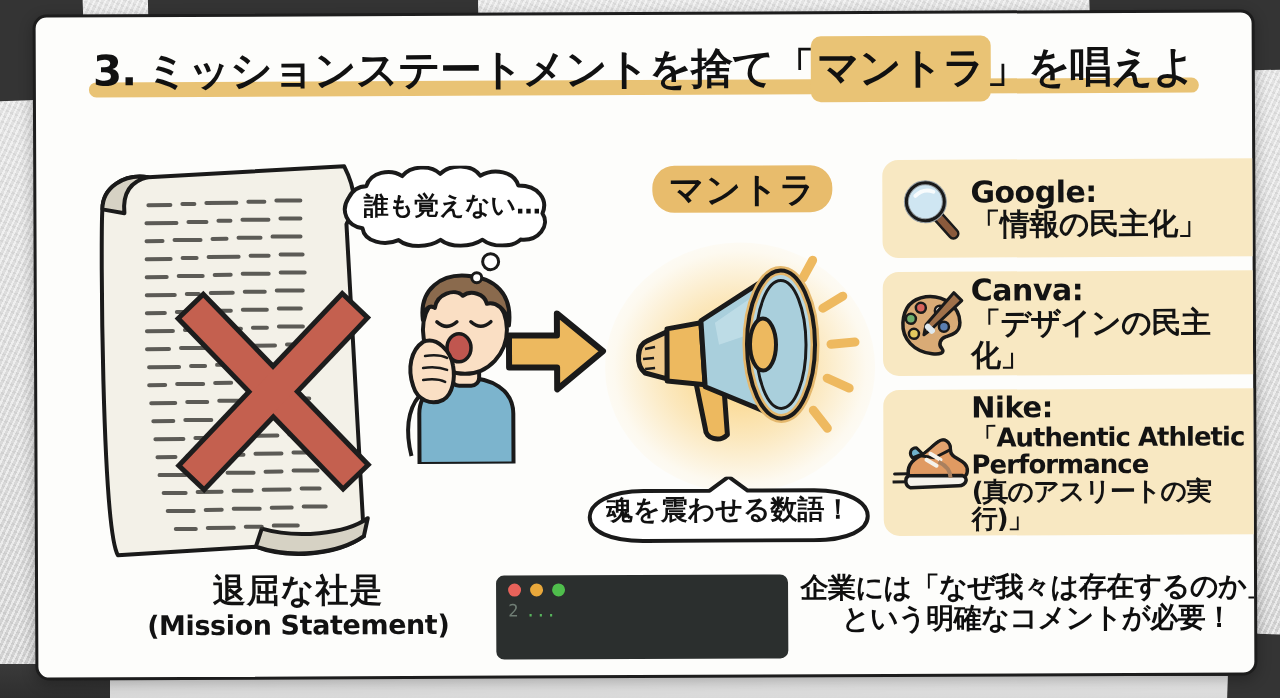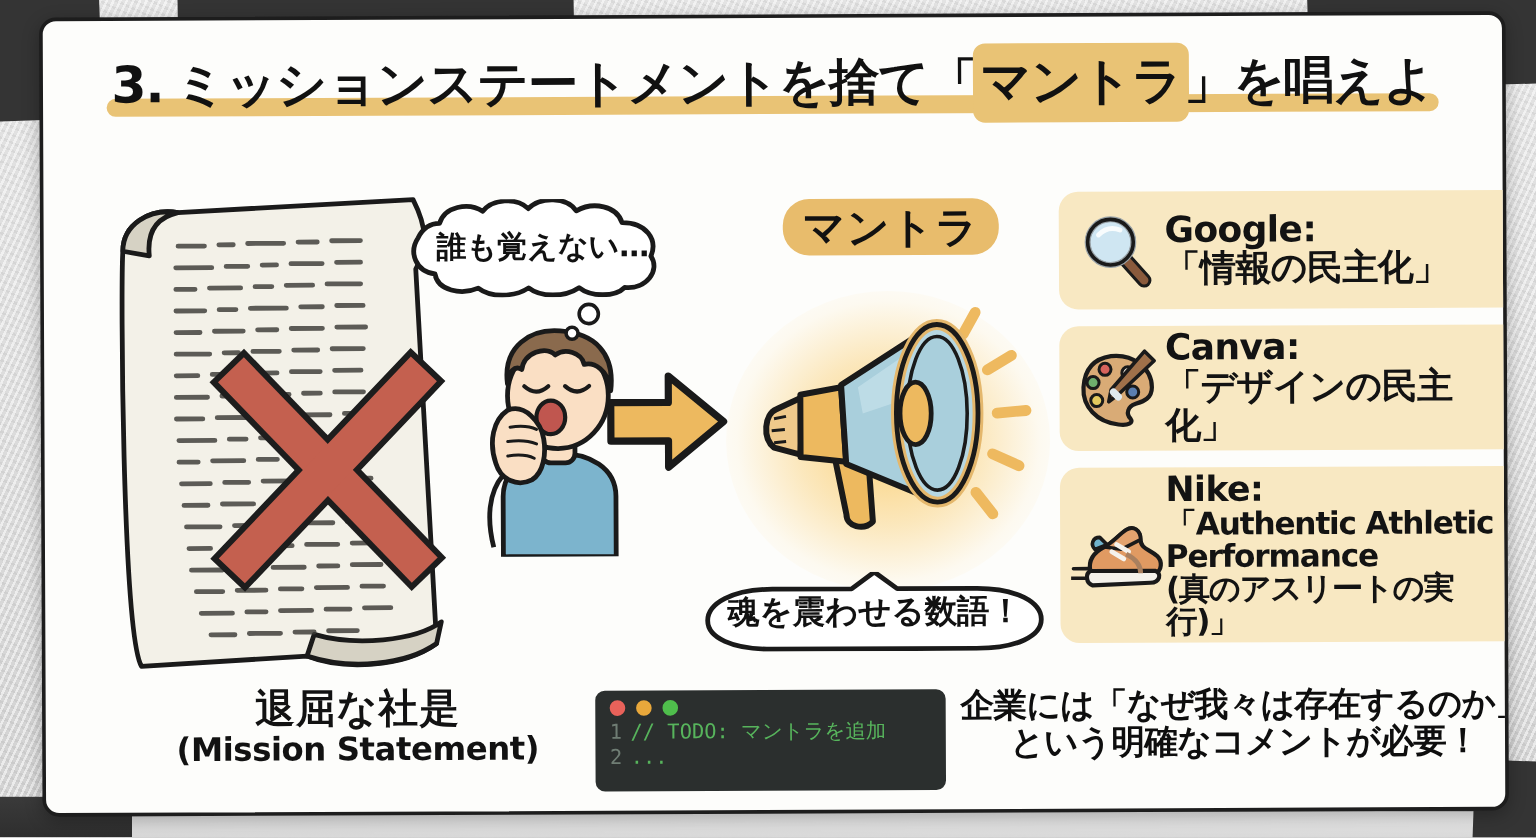--- a/index.html
+++ b/index.html
@@ -579,21 +579,20 @@
       </div>
 
     </div>
 
     <div class="code">
       <div class="dots">
         <span class="dot" style="background:#e8625a"></span>
         <span class="dot" style="background:#e9a83b"></span>
         <span class="dot" style="background:#4fbe4c"></span>
       </div>
-      <div class="line"><span class="num">1</span><span>// TODO: マントラを追加</span></div>
       <div class="line"><span class="num">2</span><span>...</span></div>
     </div>
 
     <div class="statement">
       <div class="l1">企業には「なぜ我々は存在するのか」</div>
       <div class="l2">という明確なコメントが必要！</div>
     </div>
 
   </div>
   </div>

